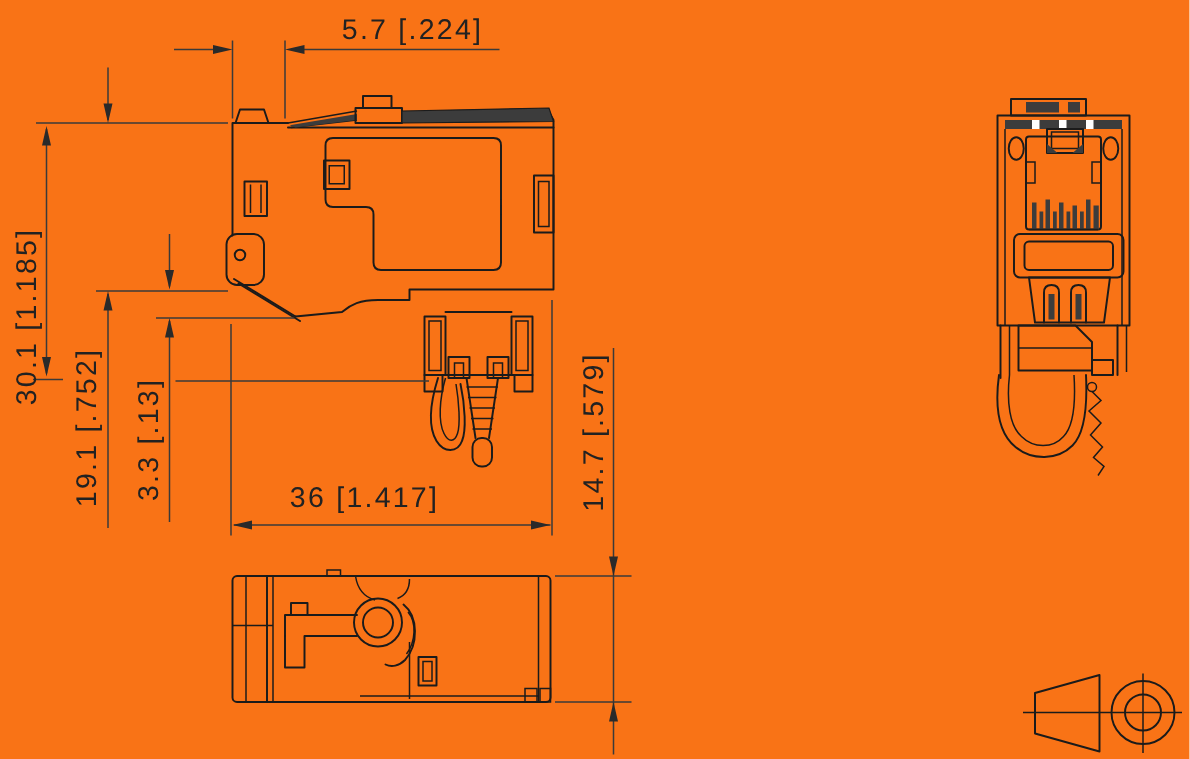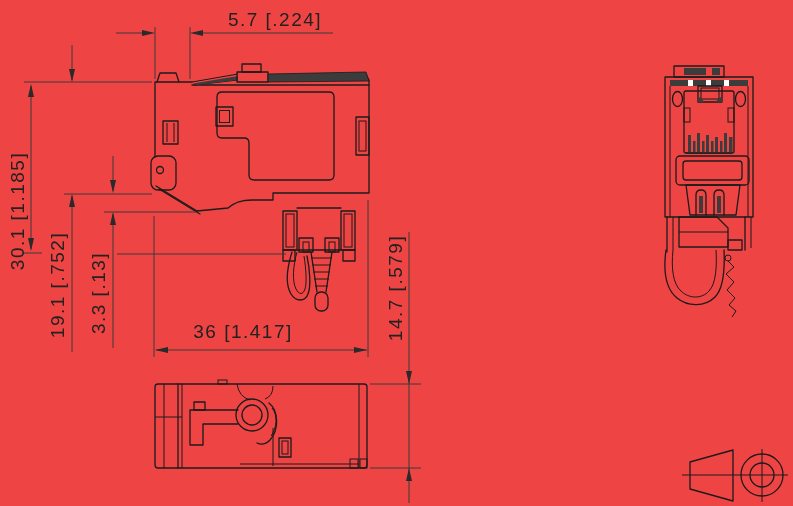--- a/index.html
+++ b/index.html
@@ -5,21 +5,21 @@
   html, body {
     margin: 0;
     padding: 0;
     background: #ffffff;
     font-family: "Liberation Sans", sans-serif;
   }
   .canvas {
     position: relative;
     width: 793px;
     height: 506px;
-    background: #ef4444;
+    background: #f97316;
     overflow: hidden;
   }
   svg { display: block; }
   .part   { stroke: #1b1b1b; stroke-width: 1.3; fill: none; stroke-linejoin: round; stroke-linecap: round; }
   .thin   { stroke: #1b1b1b; stroke-width: 1;   fill: none; }
   .dark   { fill: #3c3c3c; stroke: #1b1b1b; stroke-width: 0.8; }
   .darkns { fill: #3c3c3c; stroke: none; }
   .dim    { stroke: #3a3a3a; stroke-width: 1; fill: none; }
   .arrow  { fill: #2a2a2a; stroke: none; }
   .dimtext {

